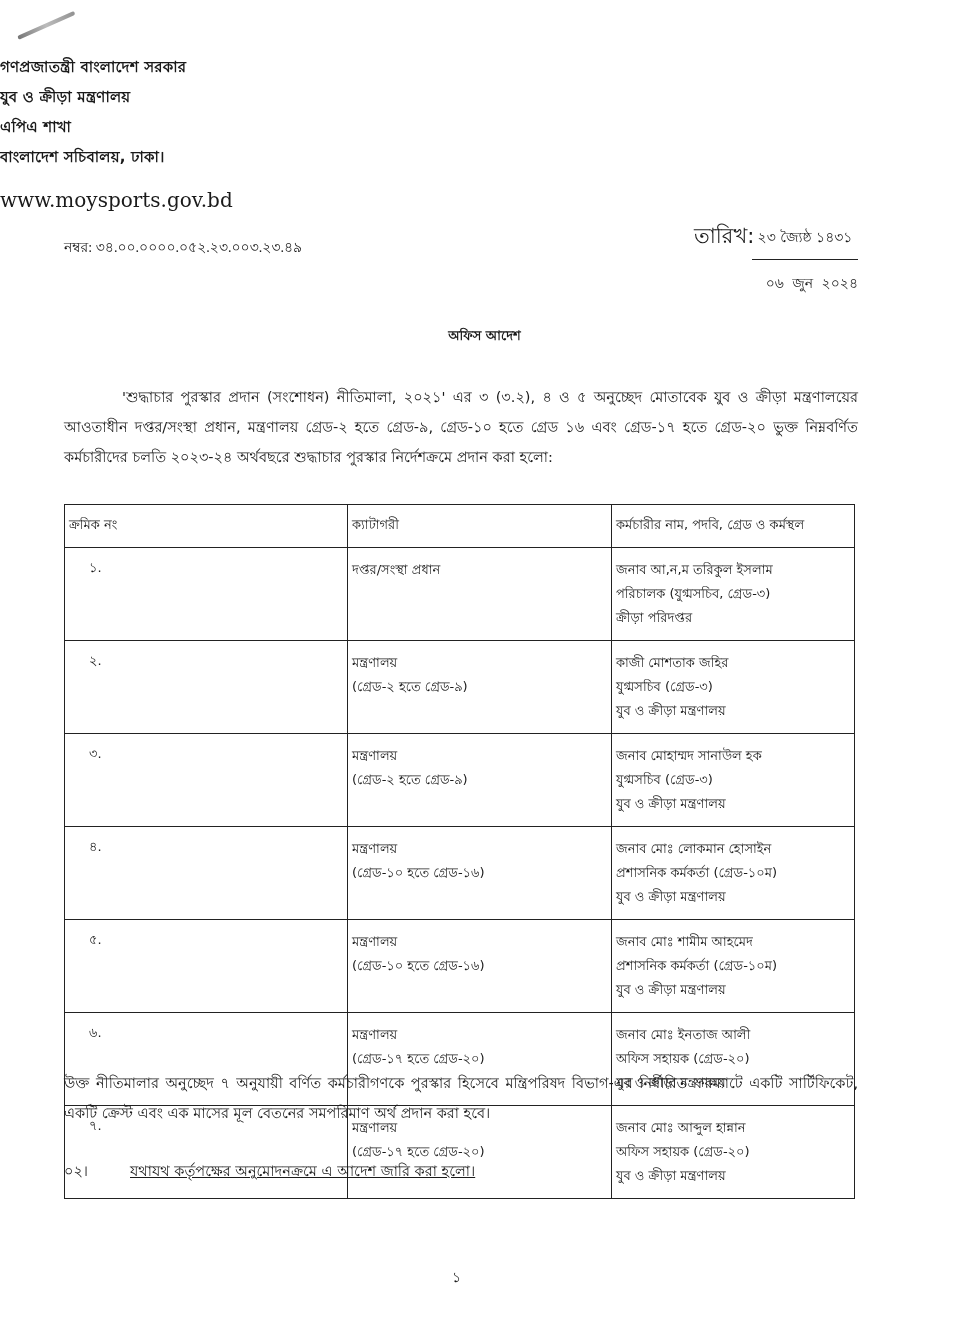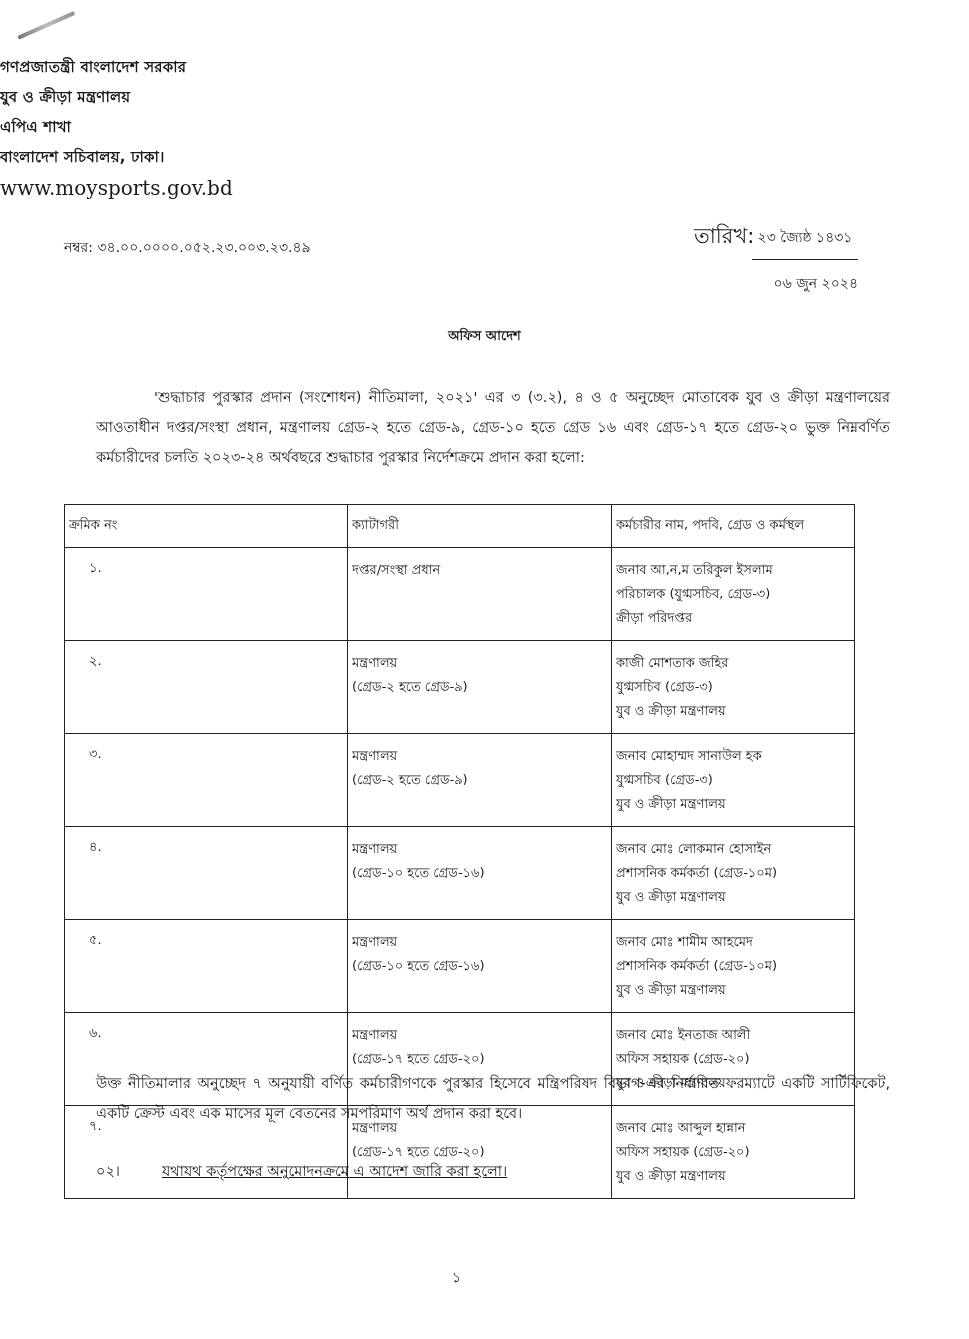--- a/index.html
+++ b/index.html
@@ -8,28 +8,28 @@
     font-family: "DejaVu Sans", sans-serif; color: #1a1a1a;
   }
   .pen-mark {
     position: absolute; left: 18px; top: 14px; width: 62px; height: 4px;
     background: linear-gradient(90deg, #555 0%, #aaa 50%, #777 100%);
     transform: rotate(-24deg); transform-origin: left center; border-radius: 2px; opacity: 0.8;
     top: 36px;
   }
   .header { position: absolute; left: 0; width: 969px; top: 52px; text-align: left; }
   .header .line { font-size: 15px; height: 30px; line-height: 30px; font-weight: bold; letter-spacing: 0.2px; }
-  .header .url { font-family: "DejaVu Serif", serif; font-size: 20px; font-weight: normal; height: 32px; line-height: 32px; margin-top: 0; }
-  .memo-no { position: absolute; left: 64px; top: 236px; font-size: 14px; }
+  .header .url { font-family: "DejaVu Serif", serif; font-size: 20px; font-weight: normal; height: 32px; line-height: 32px; margin-top: 12px; }
+  .memo-no { position: absolute; left: 64px; top: 236px; font-size: 14px; font-family: Liberation Serif, serif; }
   .date-label { position: absolute; left: 694px; top: 220px; font-size: 21px; }
   .date-block { position: absolute; left: 752px; top: 226px; width: 106px; text-align: right; }
   .date-bn { font-size: 14px; padding-bottom: 9px; border-bottom: 1.5px solid #222; text-align: center; }
-  .date-en { font-size: 14px; margin-top: 12px; text-align: right; }
+  .date-en { font-size: 14px; margin-top: 12px; text-align: right; font-family: Liberation Mono, monospace; }
   .order-title { position: absolute; left: 0; width: 969px; top: 326px; text-align: center; font-size: 13px; font-weight: bold; }
-  .para { position: absolute; left: 64px; width: 794px; font-size: 14.5px; line-height: 30px; text-align: justify; margin-left: 32px; }
+  .para { position: absolute; left: 64px; width: 794px; font-size: 14.5px; line-height: 30px; text-align: justify; }
   .para1 { top: 382px; text-indent: 58px; }
   table.award {
     position: absolute; left: 64px; top: 504px; width: 791px; border-collapse: collapse;
     font-size: 13px;
   }
   table.award th, table.award td { border: 1.5px solid #222; vertical-align: top; padding: 10px 4px; text-align: left; }
   table.award th { font-weight: normal; height: 22px; }
   table.award td.serial { width: 254px; padding-left: 24px; }
   table.award td.cat { width: 255px; }
   table.award td .ln { height: 24px; line-height: 24px; }

